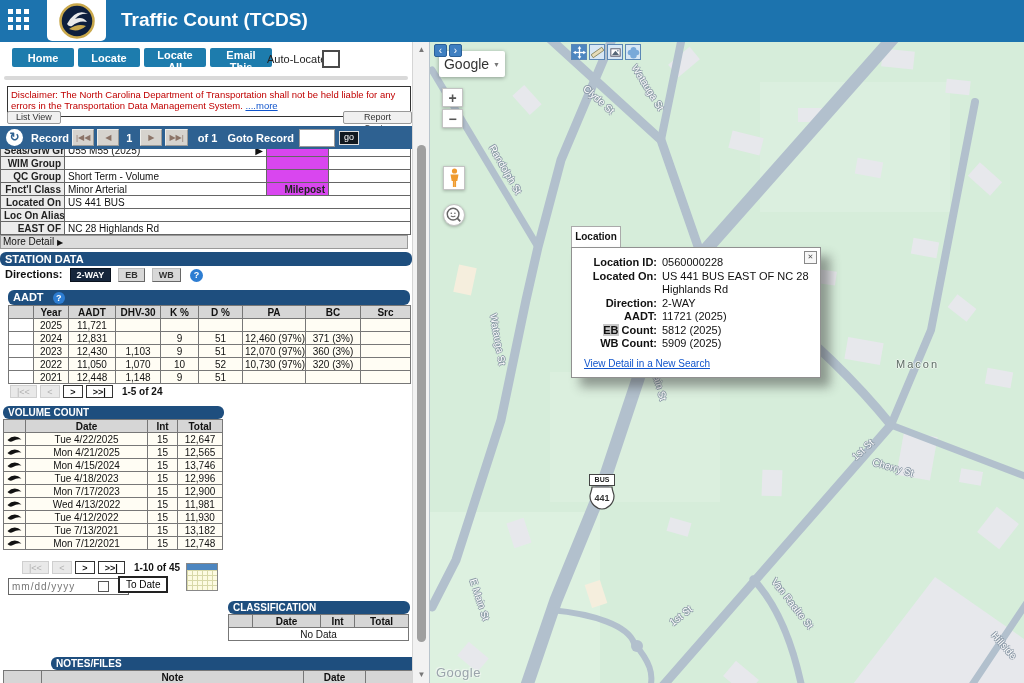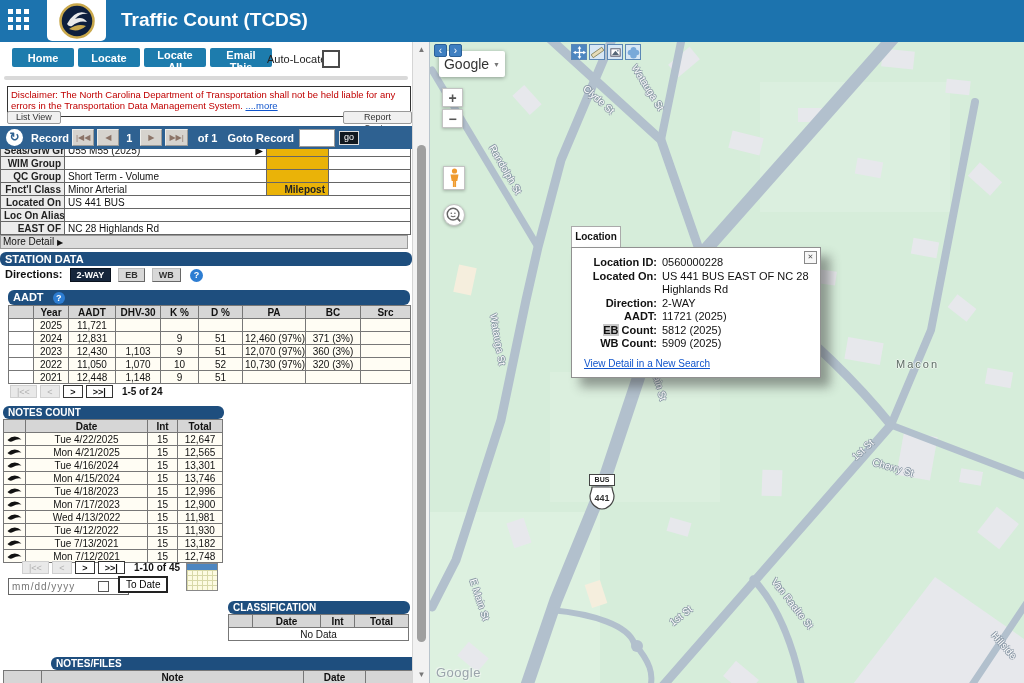--- a/index.html
+++ b/index.html
@@ -38,21 +38,21 @@
   .goto-input{width:30px;height:14px;border:1px solid #999;margin-left:5px;font-size:10px;}
   .gobtn{height:14px;background:#10181f;border:1px solid #ddd;color:#fff;font-size:9px;
          font-family:inherit;margin-left:4px;padding:0 4px;line-height:11px;cursor:pointer;}
 
   
   table{border-collapse:collapse;}
   .dtable{position:absolute;left:0;top:101px;width:410px;z-index:1;table-layout:fixed;}
   .dtable td{border:1px solid #666;height:12px;font-size:10px;padding:0 3px;overflow:hidden;white-space:nowrap;}
   td.lbl{background:#ececec;font-weight:bold;text-align:right;color:#222;}
   td.val{background:#fff;text-align:left;}
-  td.g2{background:#eab308;margin-left:15px;}
+  td.g2{background:#d946ef;margin-left:15px;}
   .moredet{position:absolute;left:0;top:193px;width:404px;height:12px;background:#dcdcdc;
            border:1px solid #999;font-size:10px;padding-left:2px;line-height:12px;cursor:pointer;}
 
   .secbar{position:absolute;background:#1e4e7e;color:#fff;font-weight:bold;font-size:11px;
           line-height:14px;padding-left:5px;border-radius:6px;}
   .dirrow{position:absolute;left:5px;top:226px;font-weight:bold;font-size:11px;}
   .dirbtn{height:14px;font-size:9px;font-weight:bold;font-family:inherit;margin-left:4px;
           padding:0 6px;cursor:pointer;}
   .dirsel{background:#16263c;color:#fff;border:1px solid #0a121e;}
   .dirun{background:#d8d8d8;color:#333;border:1px outset #bbb;}
@@ -336,21 +336,21 @@
     </tbody>
       </table>
     <div class="pager" style="left:10px;top:343px;">
       <button class="pgbtn pgdis">|&lt;&lt;</button>
       <button class="pgbtn pgdis">&lt;</button>
       <button class="pgbtn pgen">&gt;</button>
       <button class="pgbtn pgen">&gt;&gt;|</button>
       <span class="pgrange">1-5 of 24</span>
     </div>
 
-    <div class="secbar" style="left:3px;top:364px;width:216px;height:13px;line-height:13px;font-size:10px;">NOTES COUNT</div>
+    <div class="secbar" style="left:3px;top:364px;width:216px;height:13px;line-height:13px;font-size:10px;">VOLUME COUNT</div>
     <table class="grid" style="position:absolute;left:3px;top:377px;width:219px;table-layout:fixed;">
       <colgroup>
           <col style="width:22px">
           <col style="width:122px">
           <col style="width:30px">
           <col style="width:45px">
         </colgroup>
       <tbody>
           <tr>
         <th></th>
@@ -366,28 +366,20 @@
             <td>15</td>
             <td>12,647</td>
           </tr>
       <tr>
             <td><svg class="eyeic" width="15" height="9" viewBox="0 0 15 9">
                 <path d="M0.5,5 Q7.5,-1.5 14.5,4.5 Q10,3.5 6,6 Q3,7.8 0.5,5Z" fill="#111"></path>
               </svg></td>
             <td>Mon 4/21/2025</td>
             <td>15</td>
             <td>12,565</td>
-          </tr>
-      <tr>
-            <td><svg class="eyeic" width="15" height="9" viewBox="0 0 15 9">
-                <path d="M0.5,5 Q7.5,-1.5 14.5,4.5 Q10,3.5 6,6 Q3,7.8 0.5,5Z" fill="#111"></path>
-              </svg></td>
-            <td>Tue 4/16/2024</td>
-            <td>15</td>
-            <td>13,301</td>
           </tr>
       <tr>
             <td><svg class="eyeic" width="15" height="9" viewBox="0 0 15 9">
                 <path d="M0.5,5 Q7.5,-1.5 14.5,4.5 Q10,3.5 6,6 Q3,7.8 0.5,5Z" fill="#111"></path>
               </svg></td>
             <td>Mon 4/15/2024</td>
             <td>15</td>
             <td>13,746</td>
           </tr>
       <tr>

